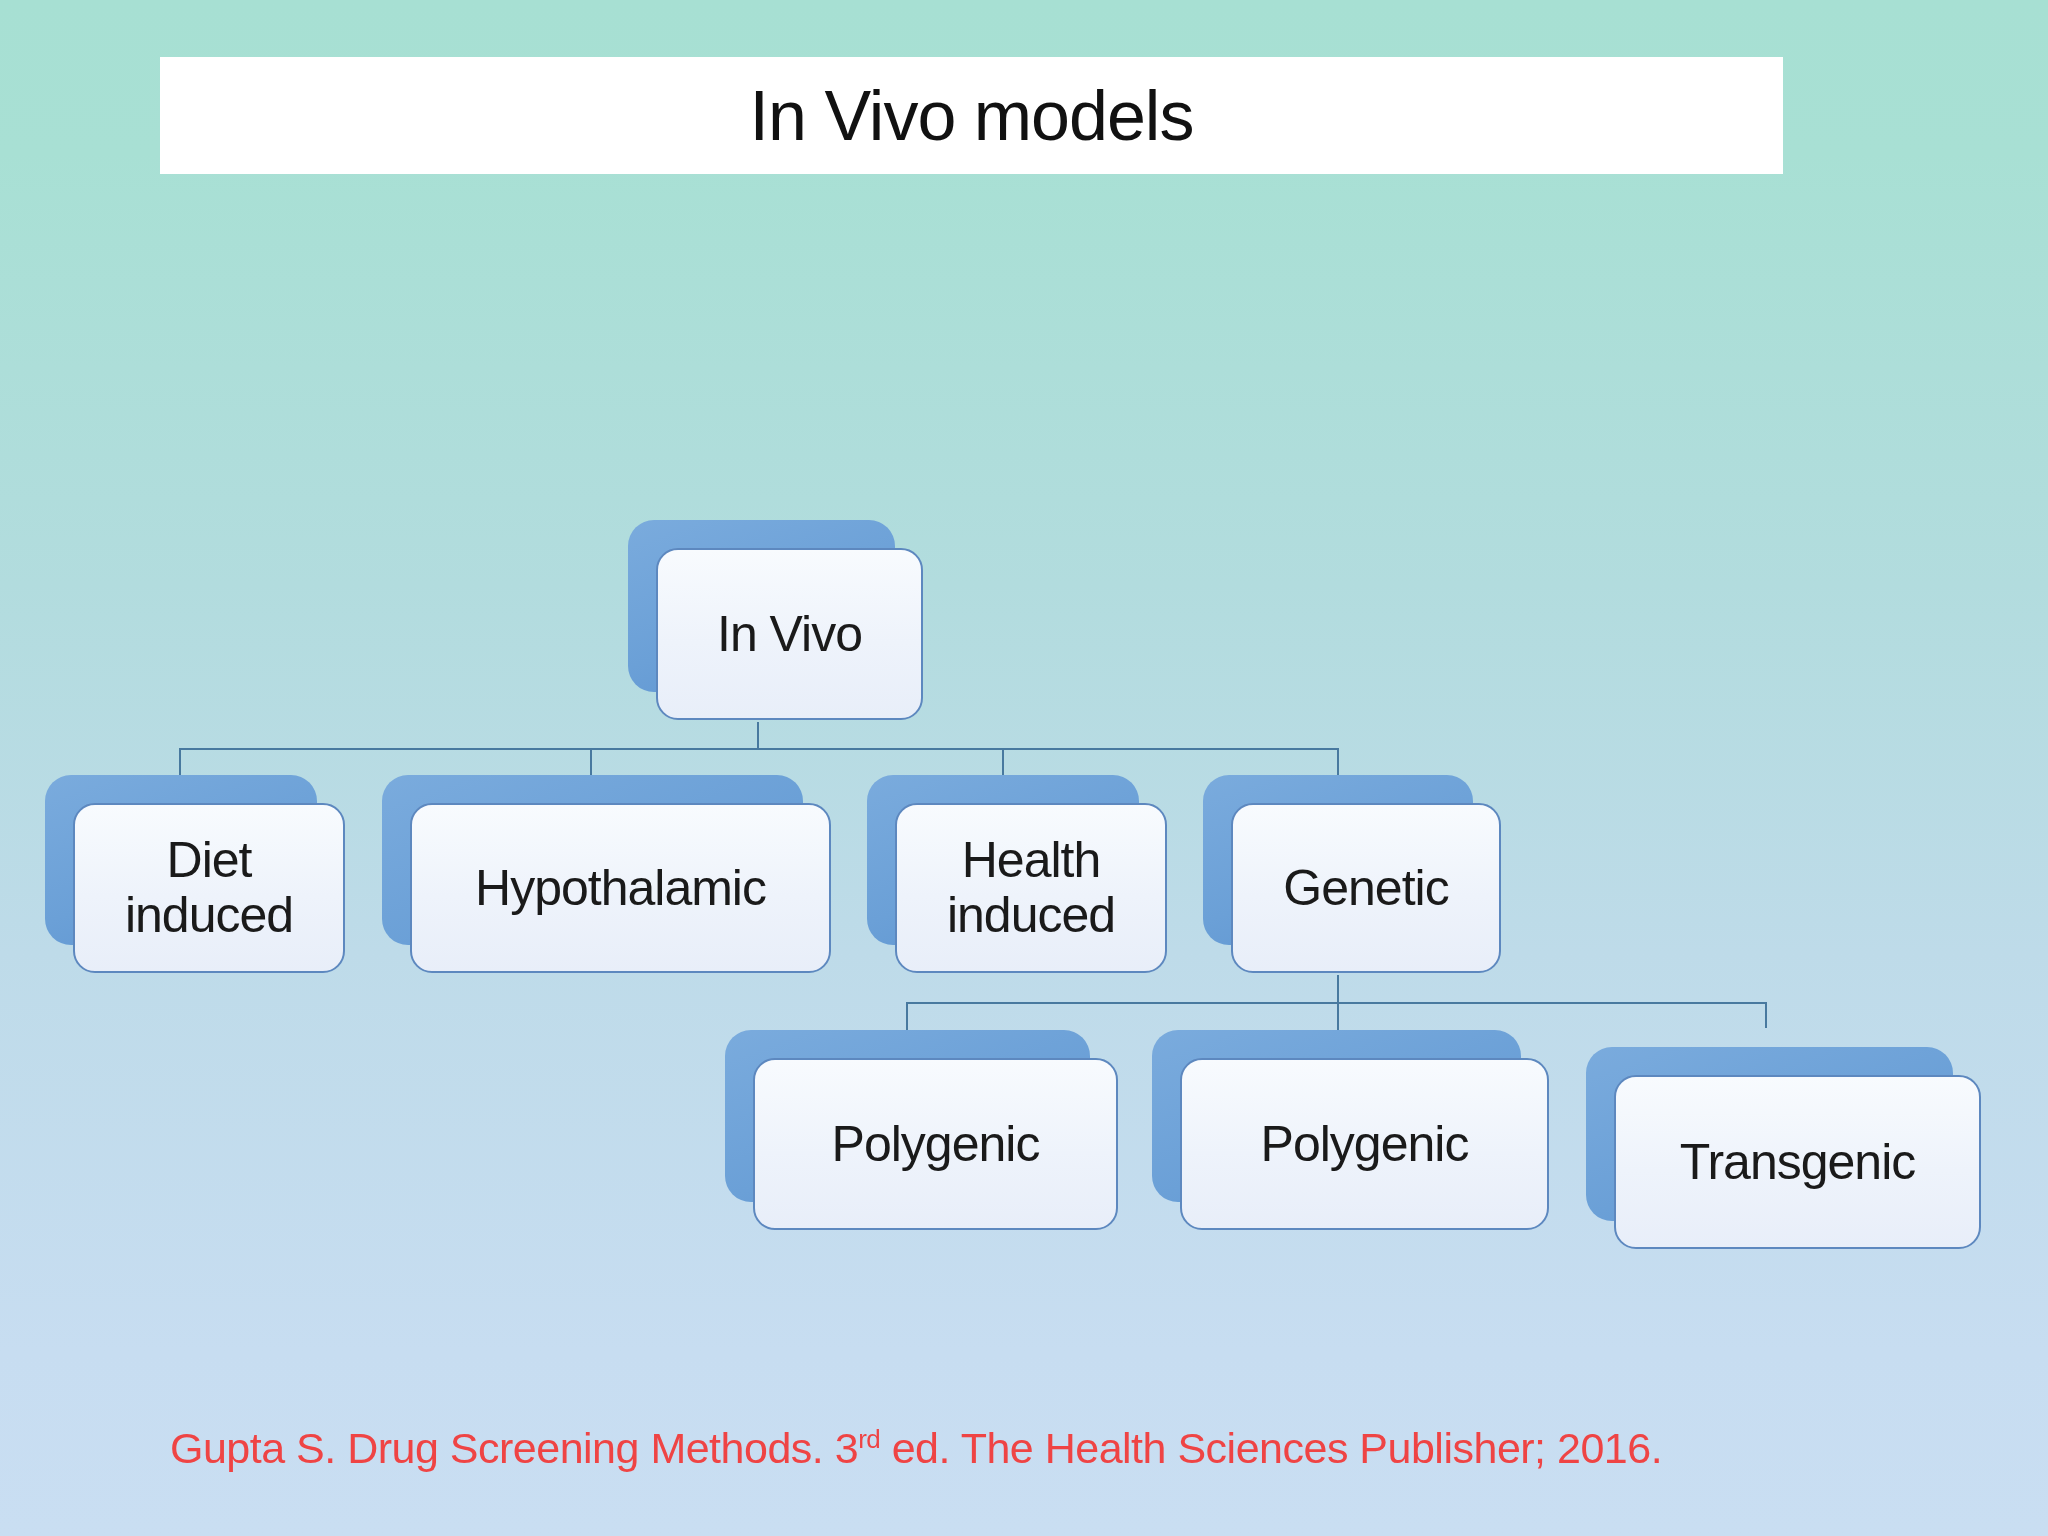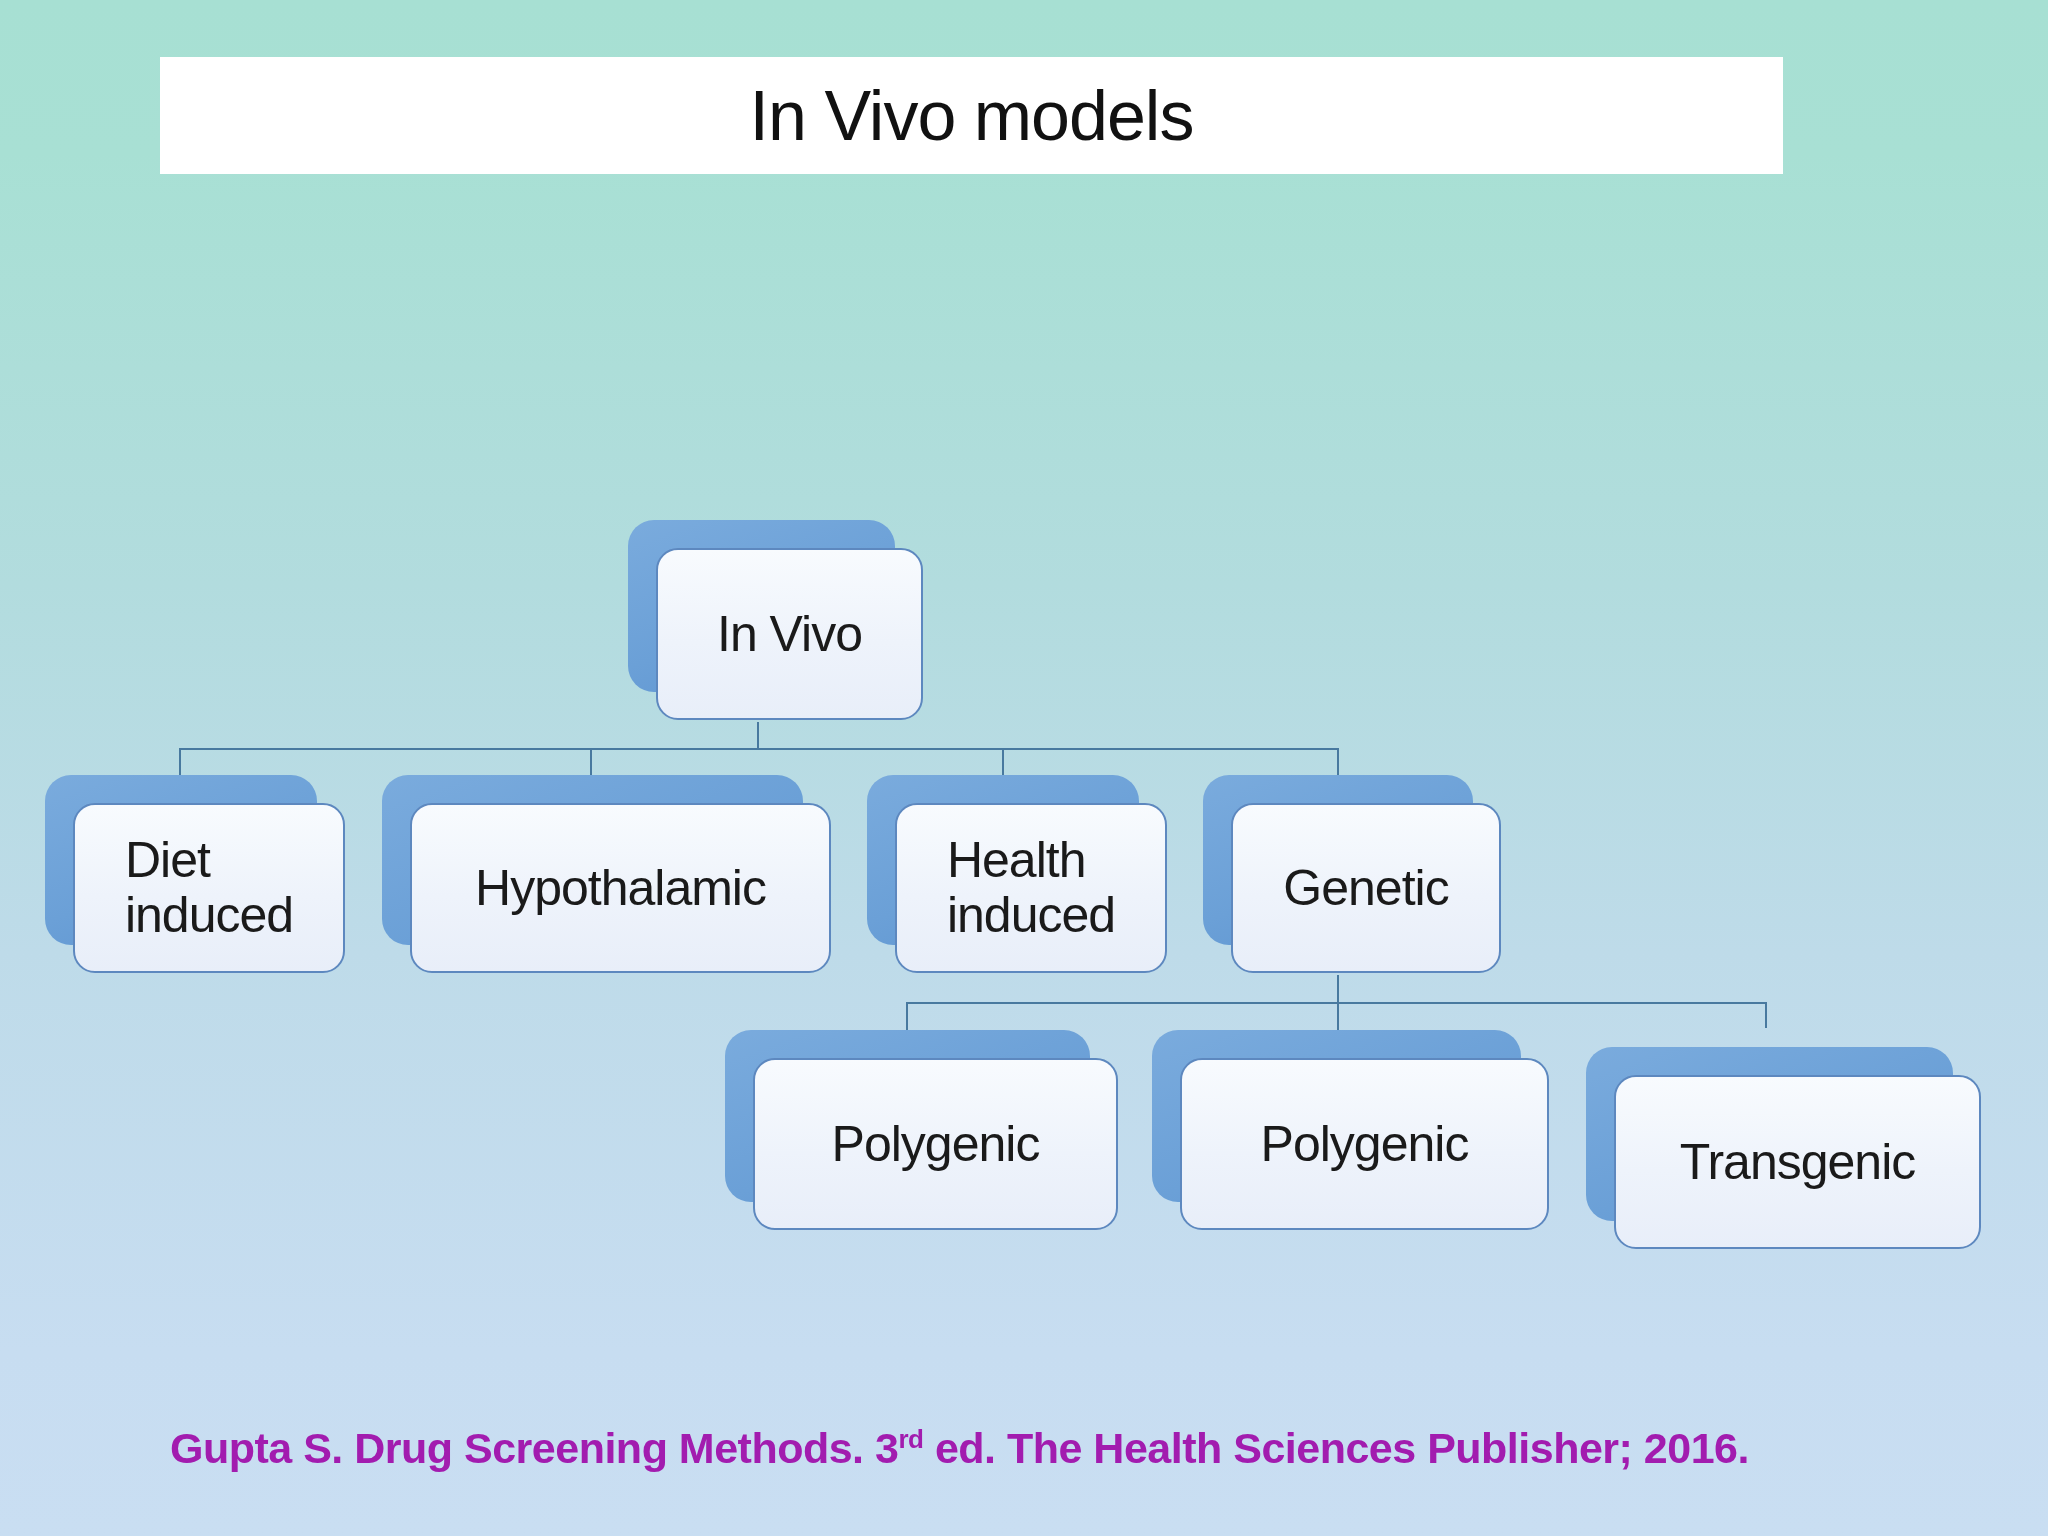--- a/index.html
+++ b/index.html
@@ -27,35 +27,35 @@
     background:linear-gradient(160deg,#7aabdd 0%,#6ba0d7 55%,#5c93d0 100%);
   }
   .node .face{
     position:absolute;left:28px;top:28px;width:100%;height:100%;
     border-radius:22px;border:2px solid #5d88bf;box-sizing:border-box;
     background:linear-gradient(180deg,#f8fbfe 0%,#eef3fb 55%,#e8eef9 100%);
     display:flex;align-items:center;justify-content:center;
   }
   .node .label{
     font-size:50px;color:#1a1a1a;letter-spacing:-1px;line-height:1.1;
-    text-align:left;white-space:pre-line;
+    text-align:center;white-space:pre-line;
   }
   
   .n-root {left:628px; top:520px; width:267px; height:172px;}
   .n-diet {left:45px;  top:775px; width:272px; height:170px;}
   .n-hypo {left:382px; top:775px; width:421px; height:170px;}
   .n-virus{left:867px; top:775px; width:272px; height:170px;}
   .n-gene {left:1203px;top:775px; width:270px; height:170px;}
   .n-mono {left:725px; top:1030px;width:365px; height:172px;}
   .n-poly {left:1152px;top:1030px;width:369px; height:172px;}
   .n-trans{left:1586px;top:1027px;width:367px; height:174px;margin-top:20px;}
   
   .citation{
     position:absolute;left:170px;top:1424px;width:1700px;
-    font-size:43px;color:#a21caf;letter-spacing:-0.5px;white-space:nowrap;font-weight:bold;
+    font-size:43px;color:#ef4444;letter-spacing:-0.5px;white-space:nowrap;
   }
   .citation sup{font-size:26px;vertical-align:super;line-height:0;}
 </style>
 </head>
 <body>
 
 <div class="title-bar">
   <div class="title-text">In Vivo models</div>
 </div>
 

